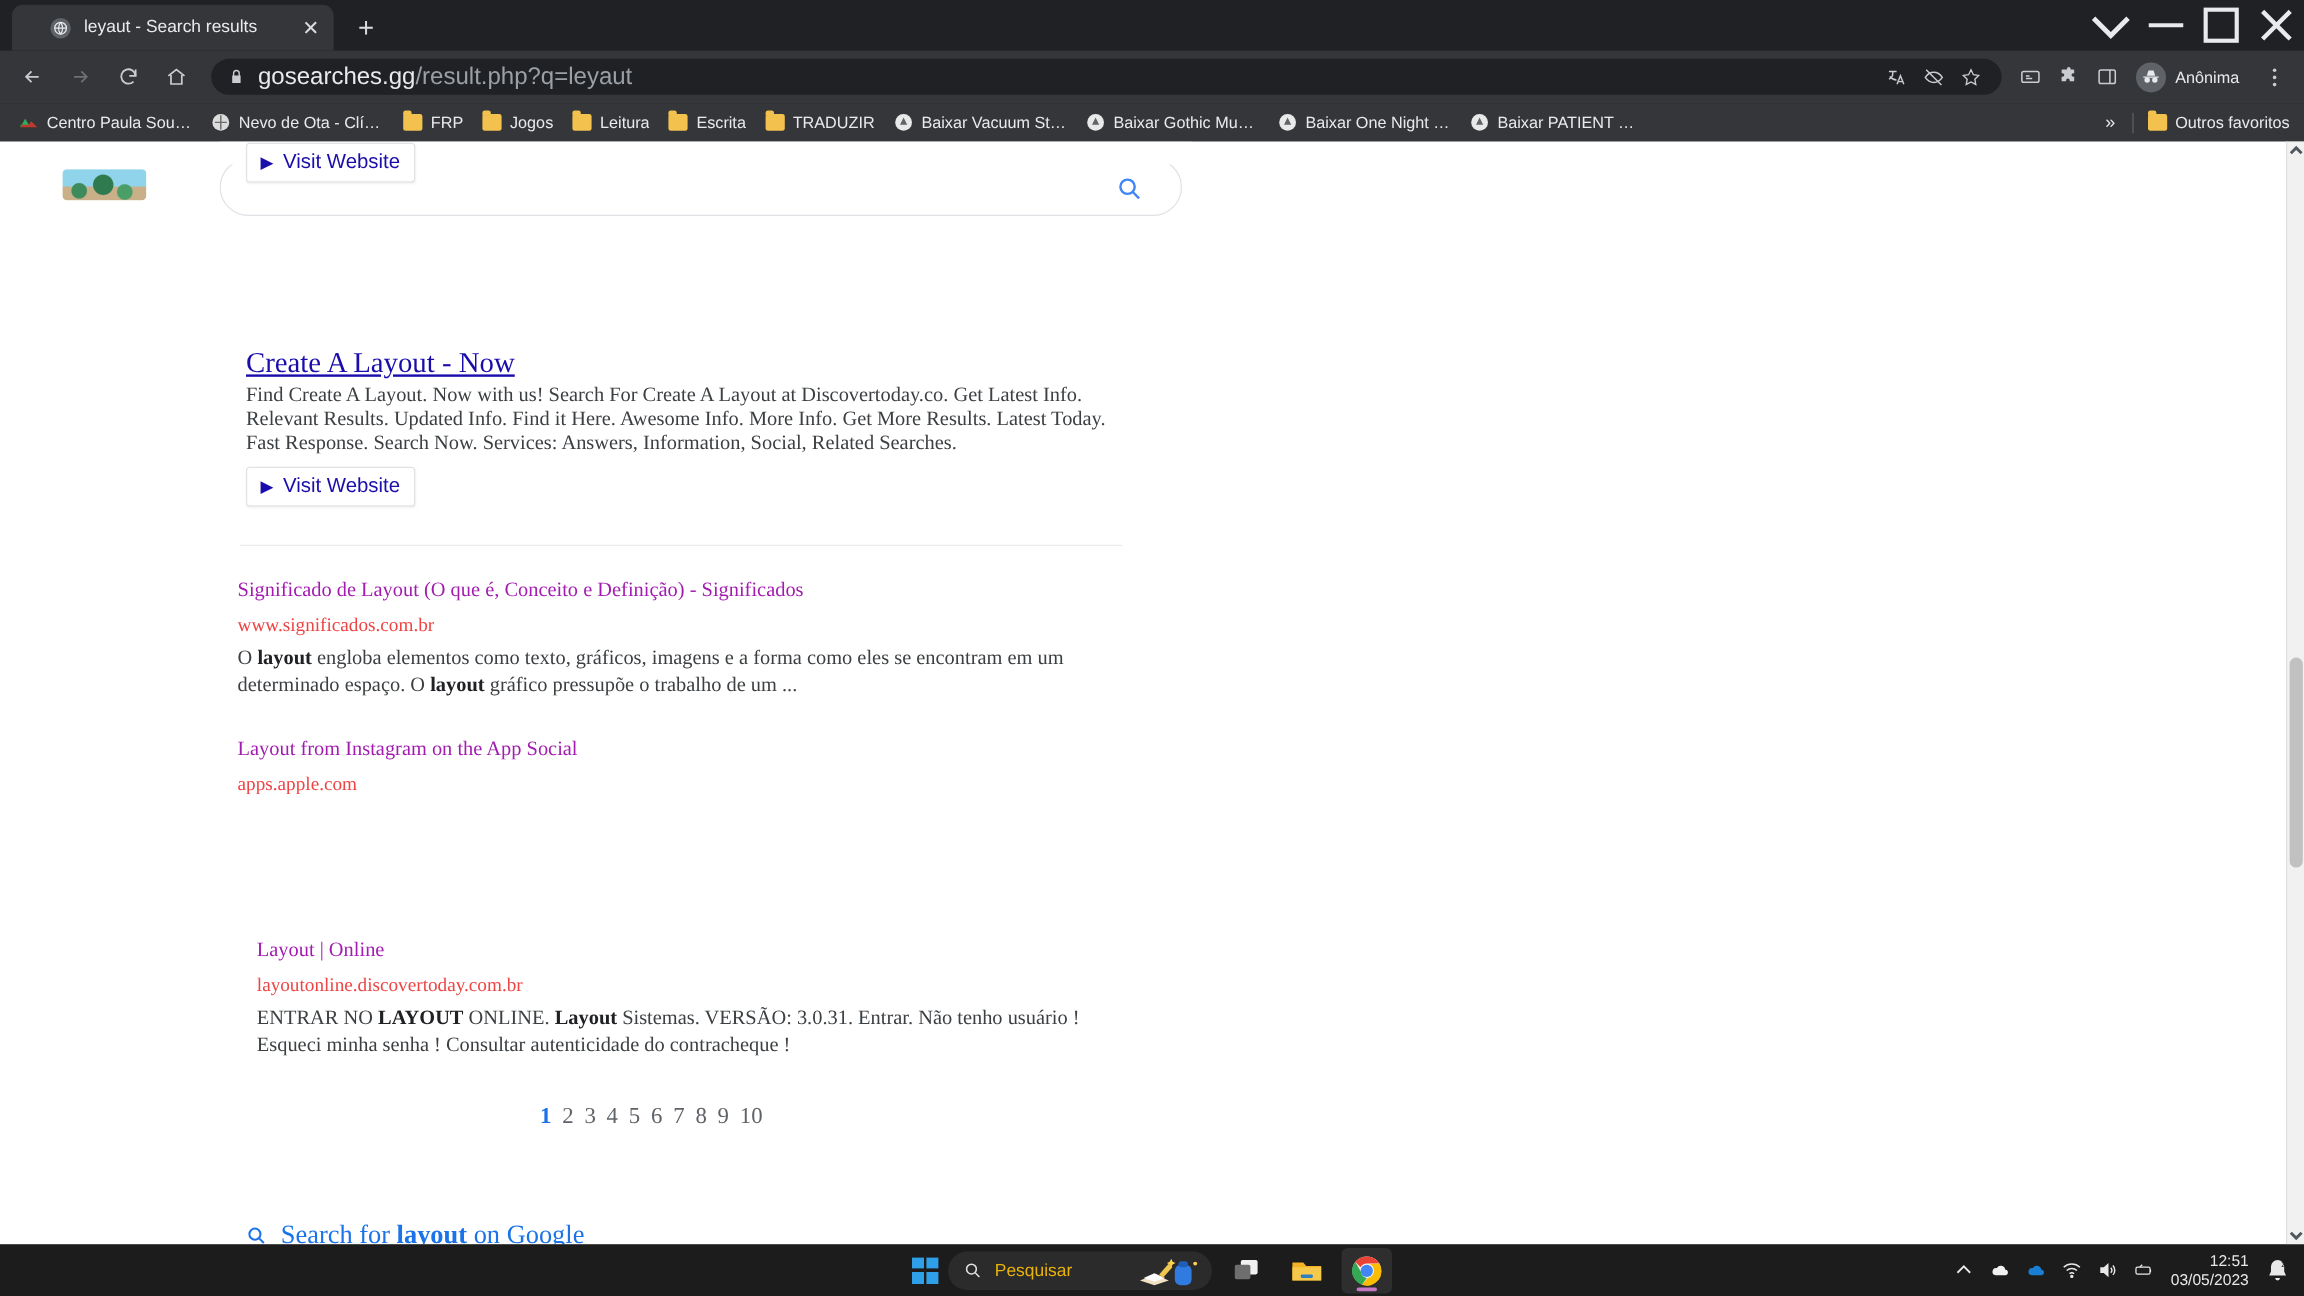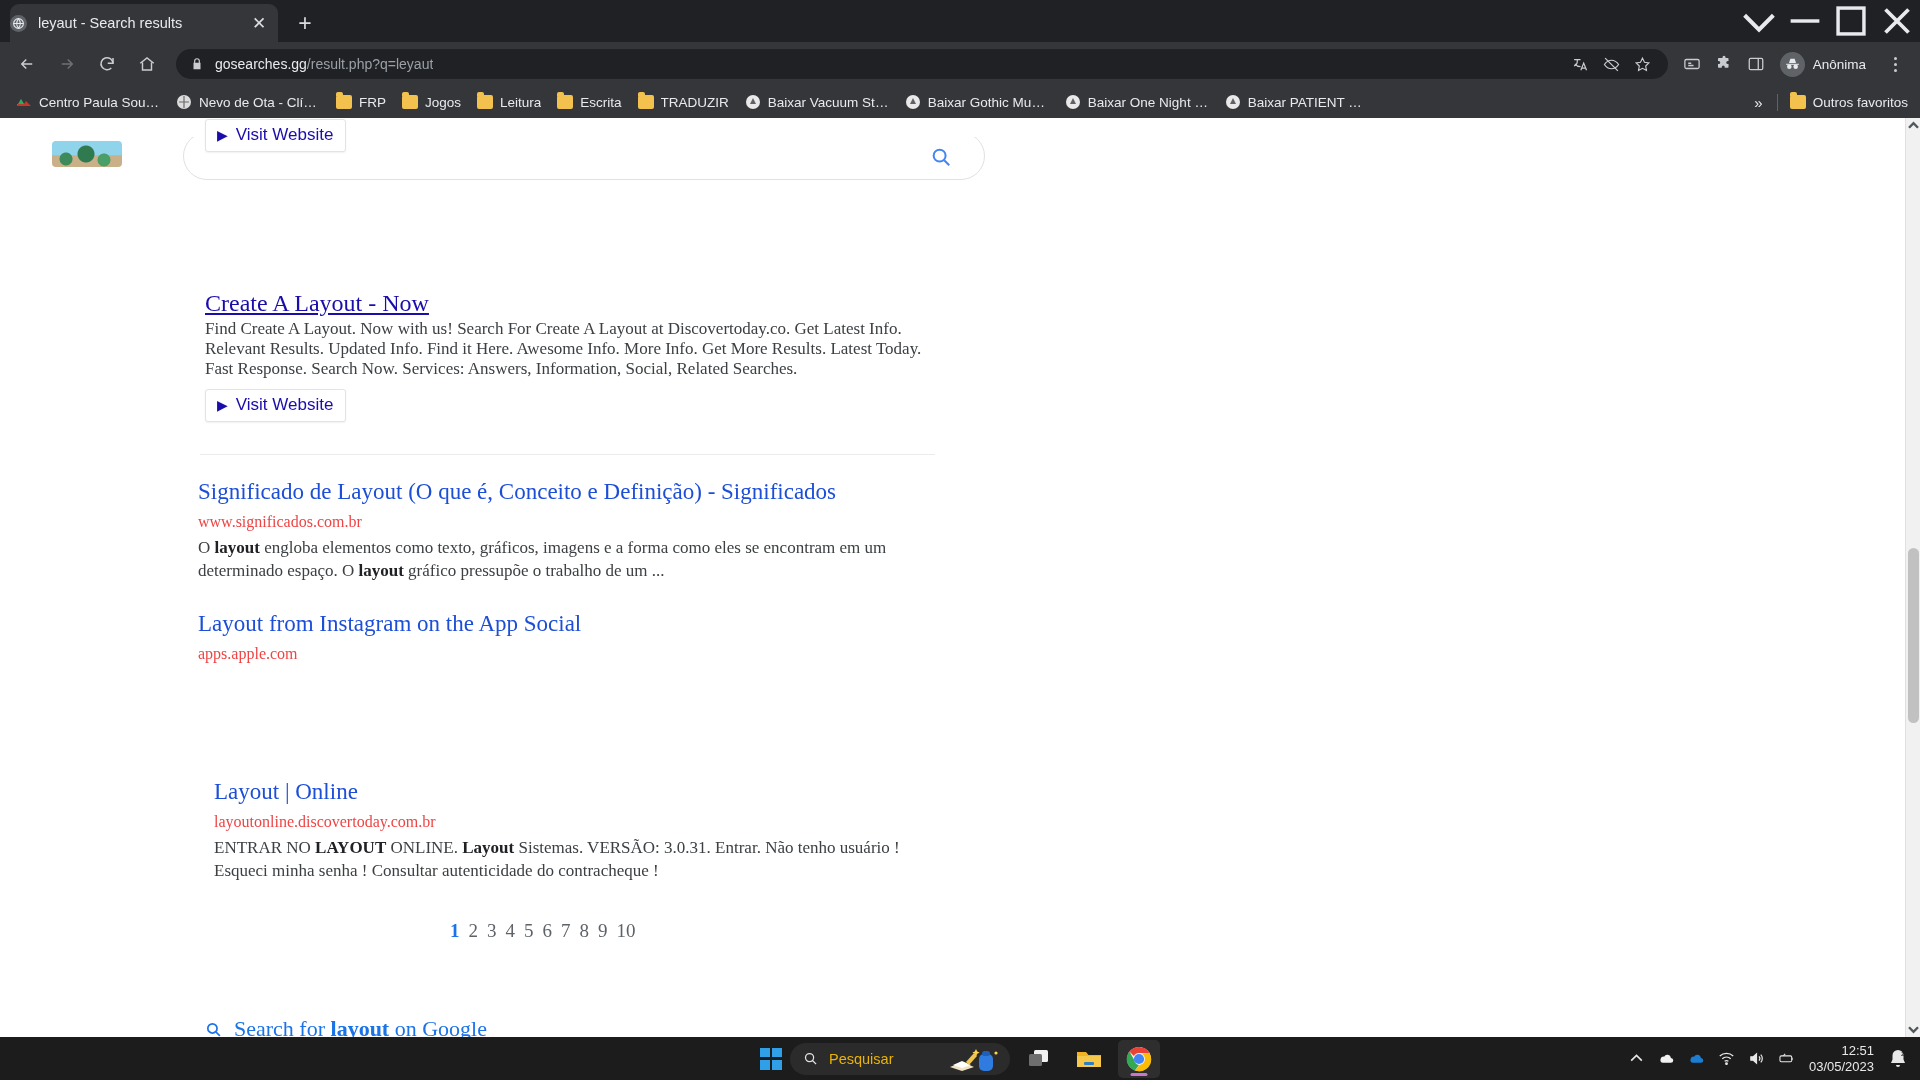--- a/index.html
+++ b/index.html
@@ -14,21 +14,21 @@
   .browser { width: 1920px; height: 1037px; background: #202124; position: relative; }
 
   .tabstrip {
     height: 42px; background: #202124;
     display: flex; align-items: flex-end; padding-left: 10px;
     position: relative;
   }
   .tab {
     height: 38px; width: 268px;
     background: #35363a; border-radius: 9px 9px 0 0;
-    display: flex; align-items: center; padding: 0 6px 0 0;
+    display: flex; align-items: center; padding: 0 6px 0 32px;
     position: relative;
   }
   .tab-favicon {
     width: 17px; height: 17px; border-radius: 50%;
     background: #5f6368; margin-right: 11px;
     display: flex; align-items: center; justify-content: center;
     flex: 0 0 auto;
   }
   .tab-favicon svg { width: 13px; height: 13px; }
   .tab-title {
@@ -68,21 +68,21 @@
   }
   .nav-btn.disabled { color: #6e7174; }
   .nav-btn svg { width: 18px; height: 18px; }
 
   .omnibox {
     flex: 1 1 auto; height: 30px; background: #202124;
     border-radius: 16px; display: flex; align-items: center;
     padding: 0 12px 0 14px; margin: 0 8px 0 6px; min-width: 0;
   }
   .lock-icon { width: 14px; height: 14px; margin-right: 11px; flex: 0 0 auto; }
-  .url { font-size: 14px; white-space: nowrap; overflow: hidden; }
+  .url { font-size: 20px; white-space: nowrap; overflow: hidden; }
   .url .host { color: #e8eaed; }
   .url .path { color: #9aa0a6; }
 
   .omni-icon {
     width: 26px; height: 26px; display: flex; align-items: center;
     justify-content: center; margin-left: 5px; flex: 0 0 auto;
     color: #c9cdd1;
   }
   .omni-icon svg { width: 17px; height: 17px; }
 
@@ -202,21 +202,21 @@
   .ad-caret { font-size: 10px; color: #202124; }
   .ad-desc {
     font-size: 17px; color: #3c4043; line-height: 20px; margin-top: 2px;
     font-family: "Liberation Serif", serif; width: 740px;
   }
 
   .divider { border-top: 1px solid #ebebeb; }
 
   .result { position: absolute; }
   .res-title {
-    font-size: 23px; color: #1d4ed8; line-height: 28px;
+    font-size: 17px; color: #a21caf; line-height: 28px;
     font-family: "Liberation Serif", serif; white-space: nowrap;
   }
   .res-url {
     font-size: 16px; color: #ef4444; margin-top: 7px;
     font-family: "Liberation Serif", serif;
   }
   .res-snippet {
     font-size: 17px; color: #3c4043; line-height: 23px; margin-top: 5px;
     font-family: "Liberation Serif", serif; width: 730px;
   }

